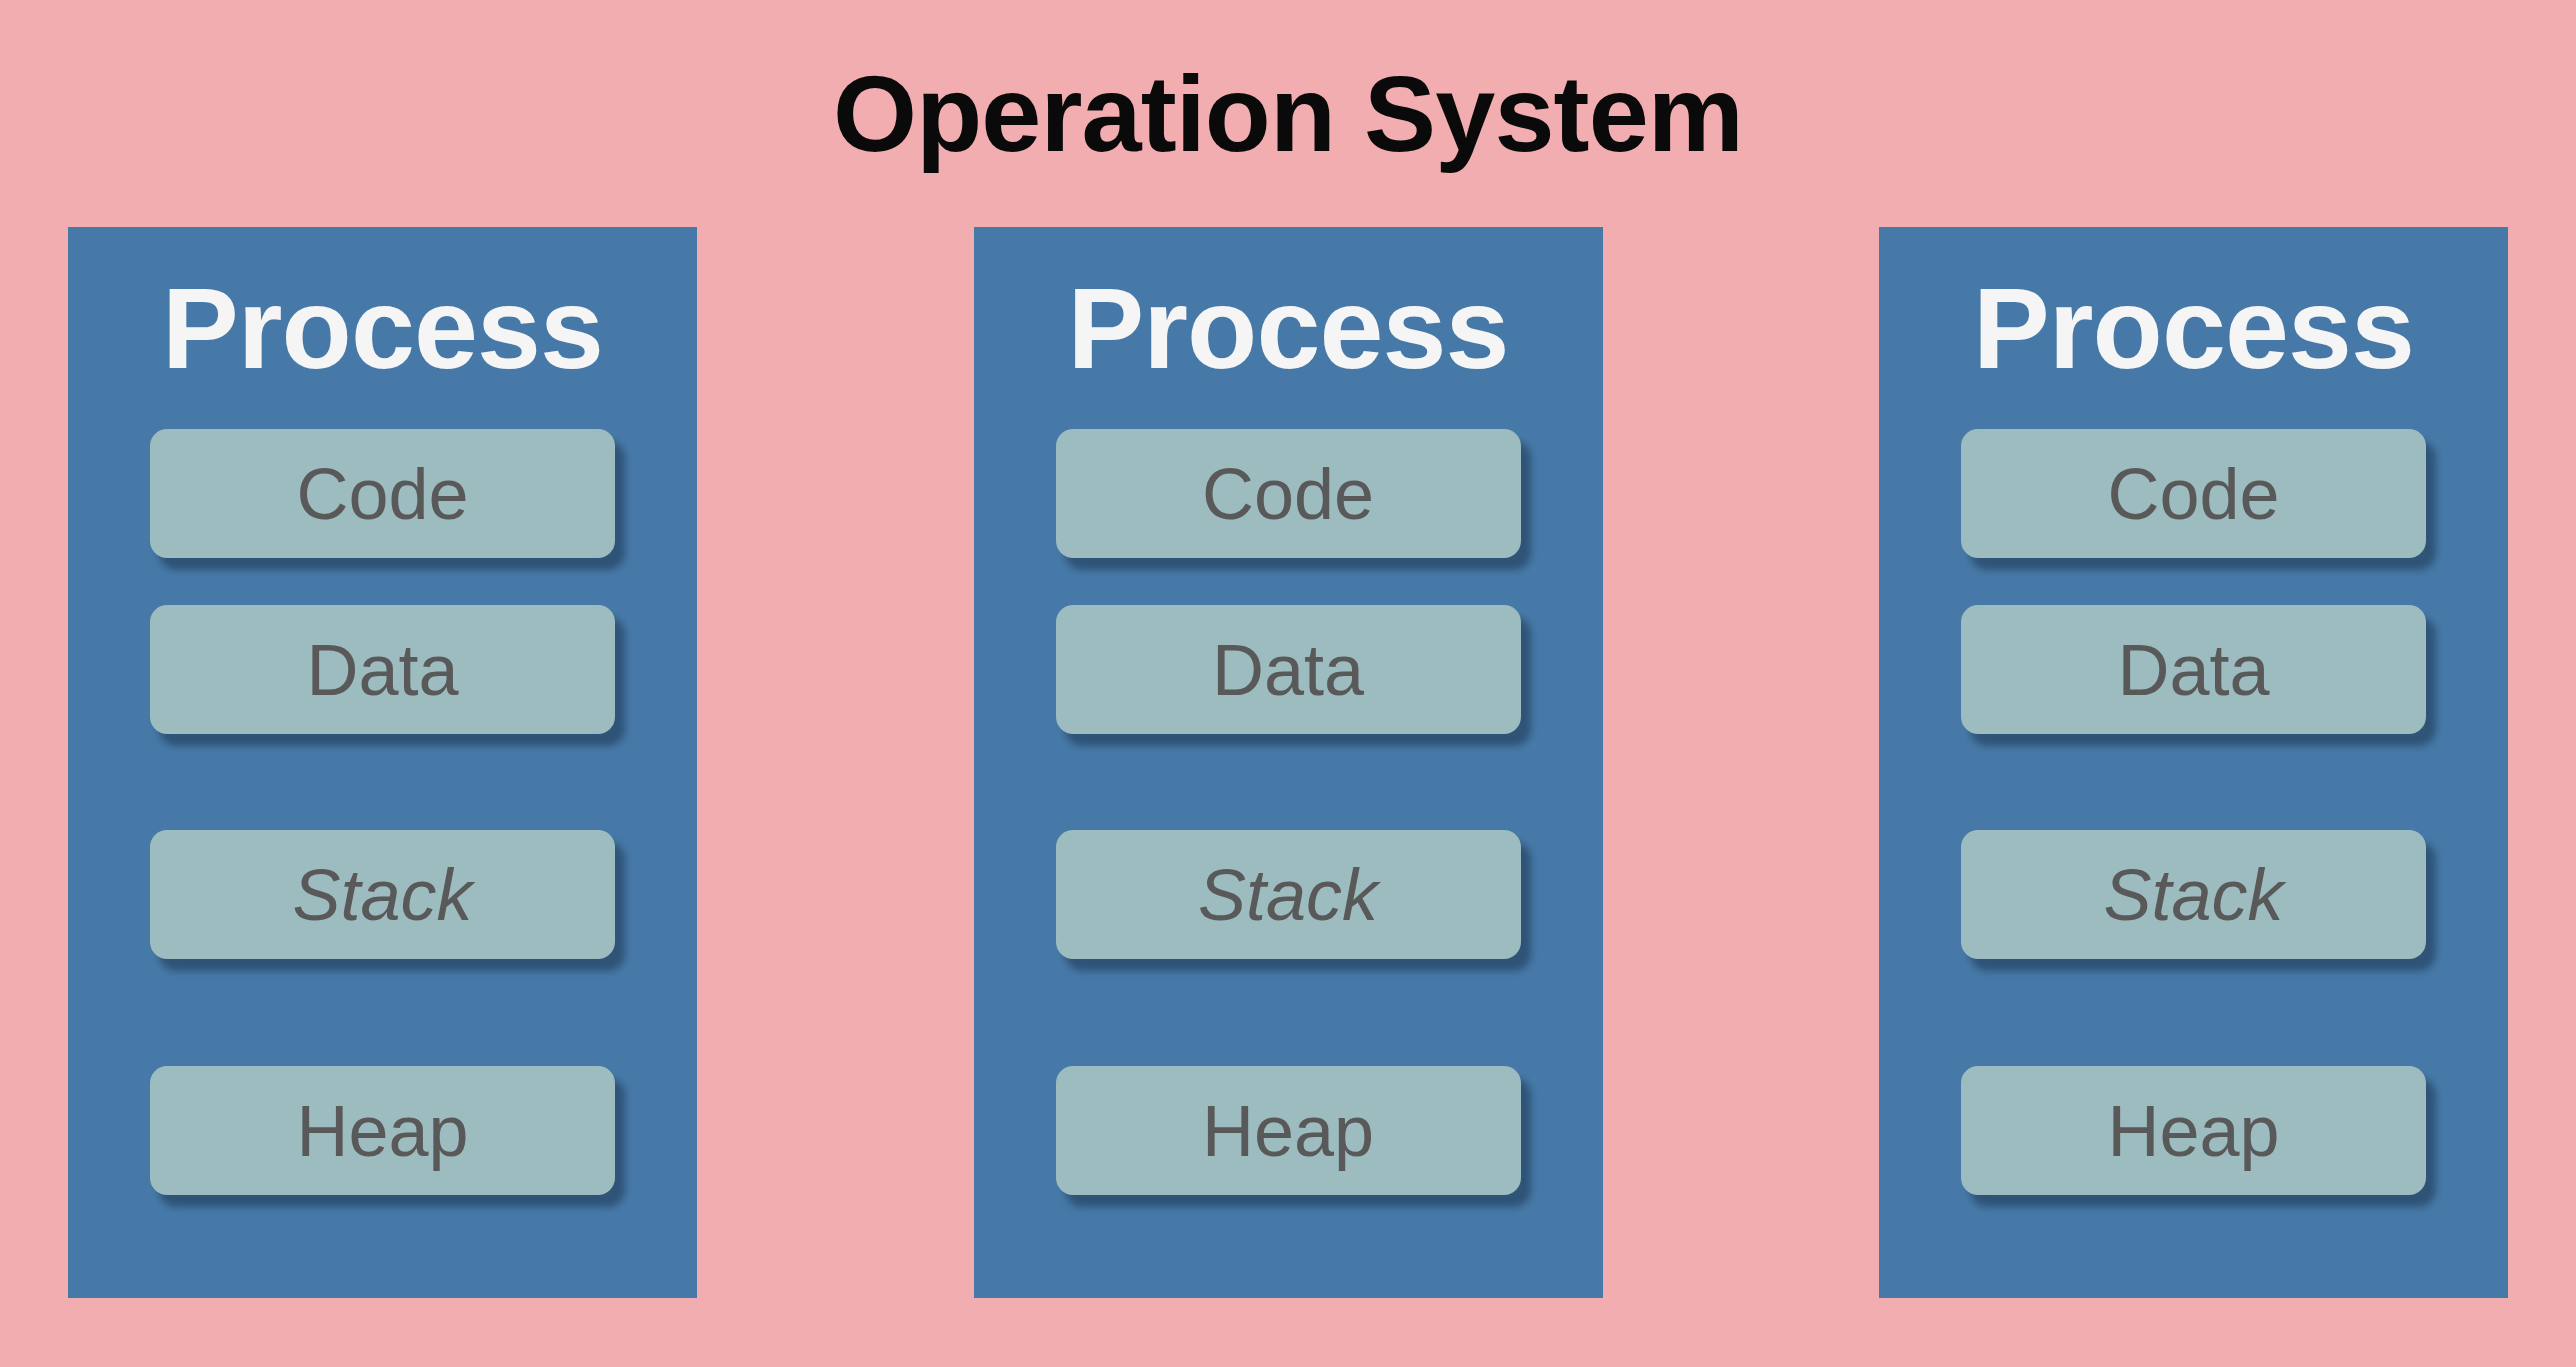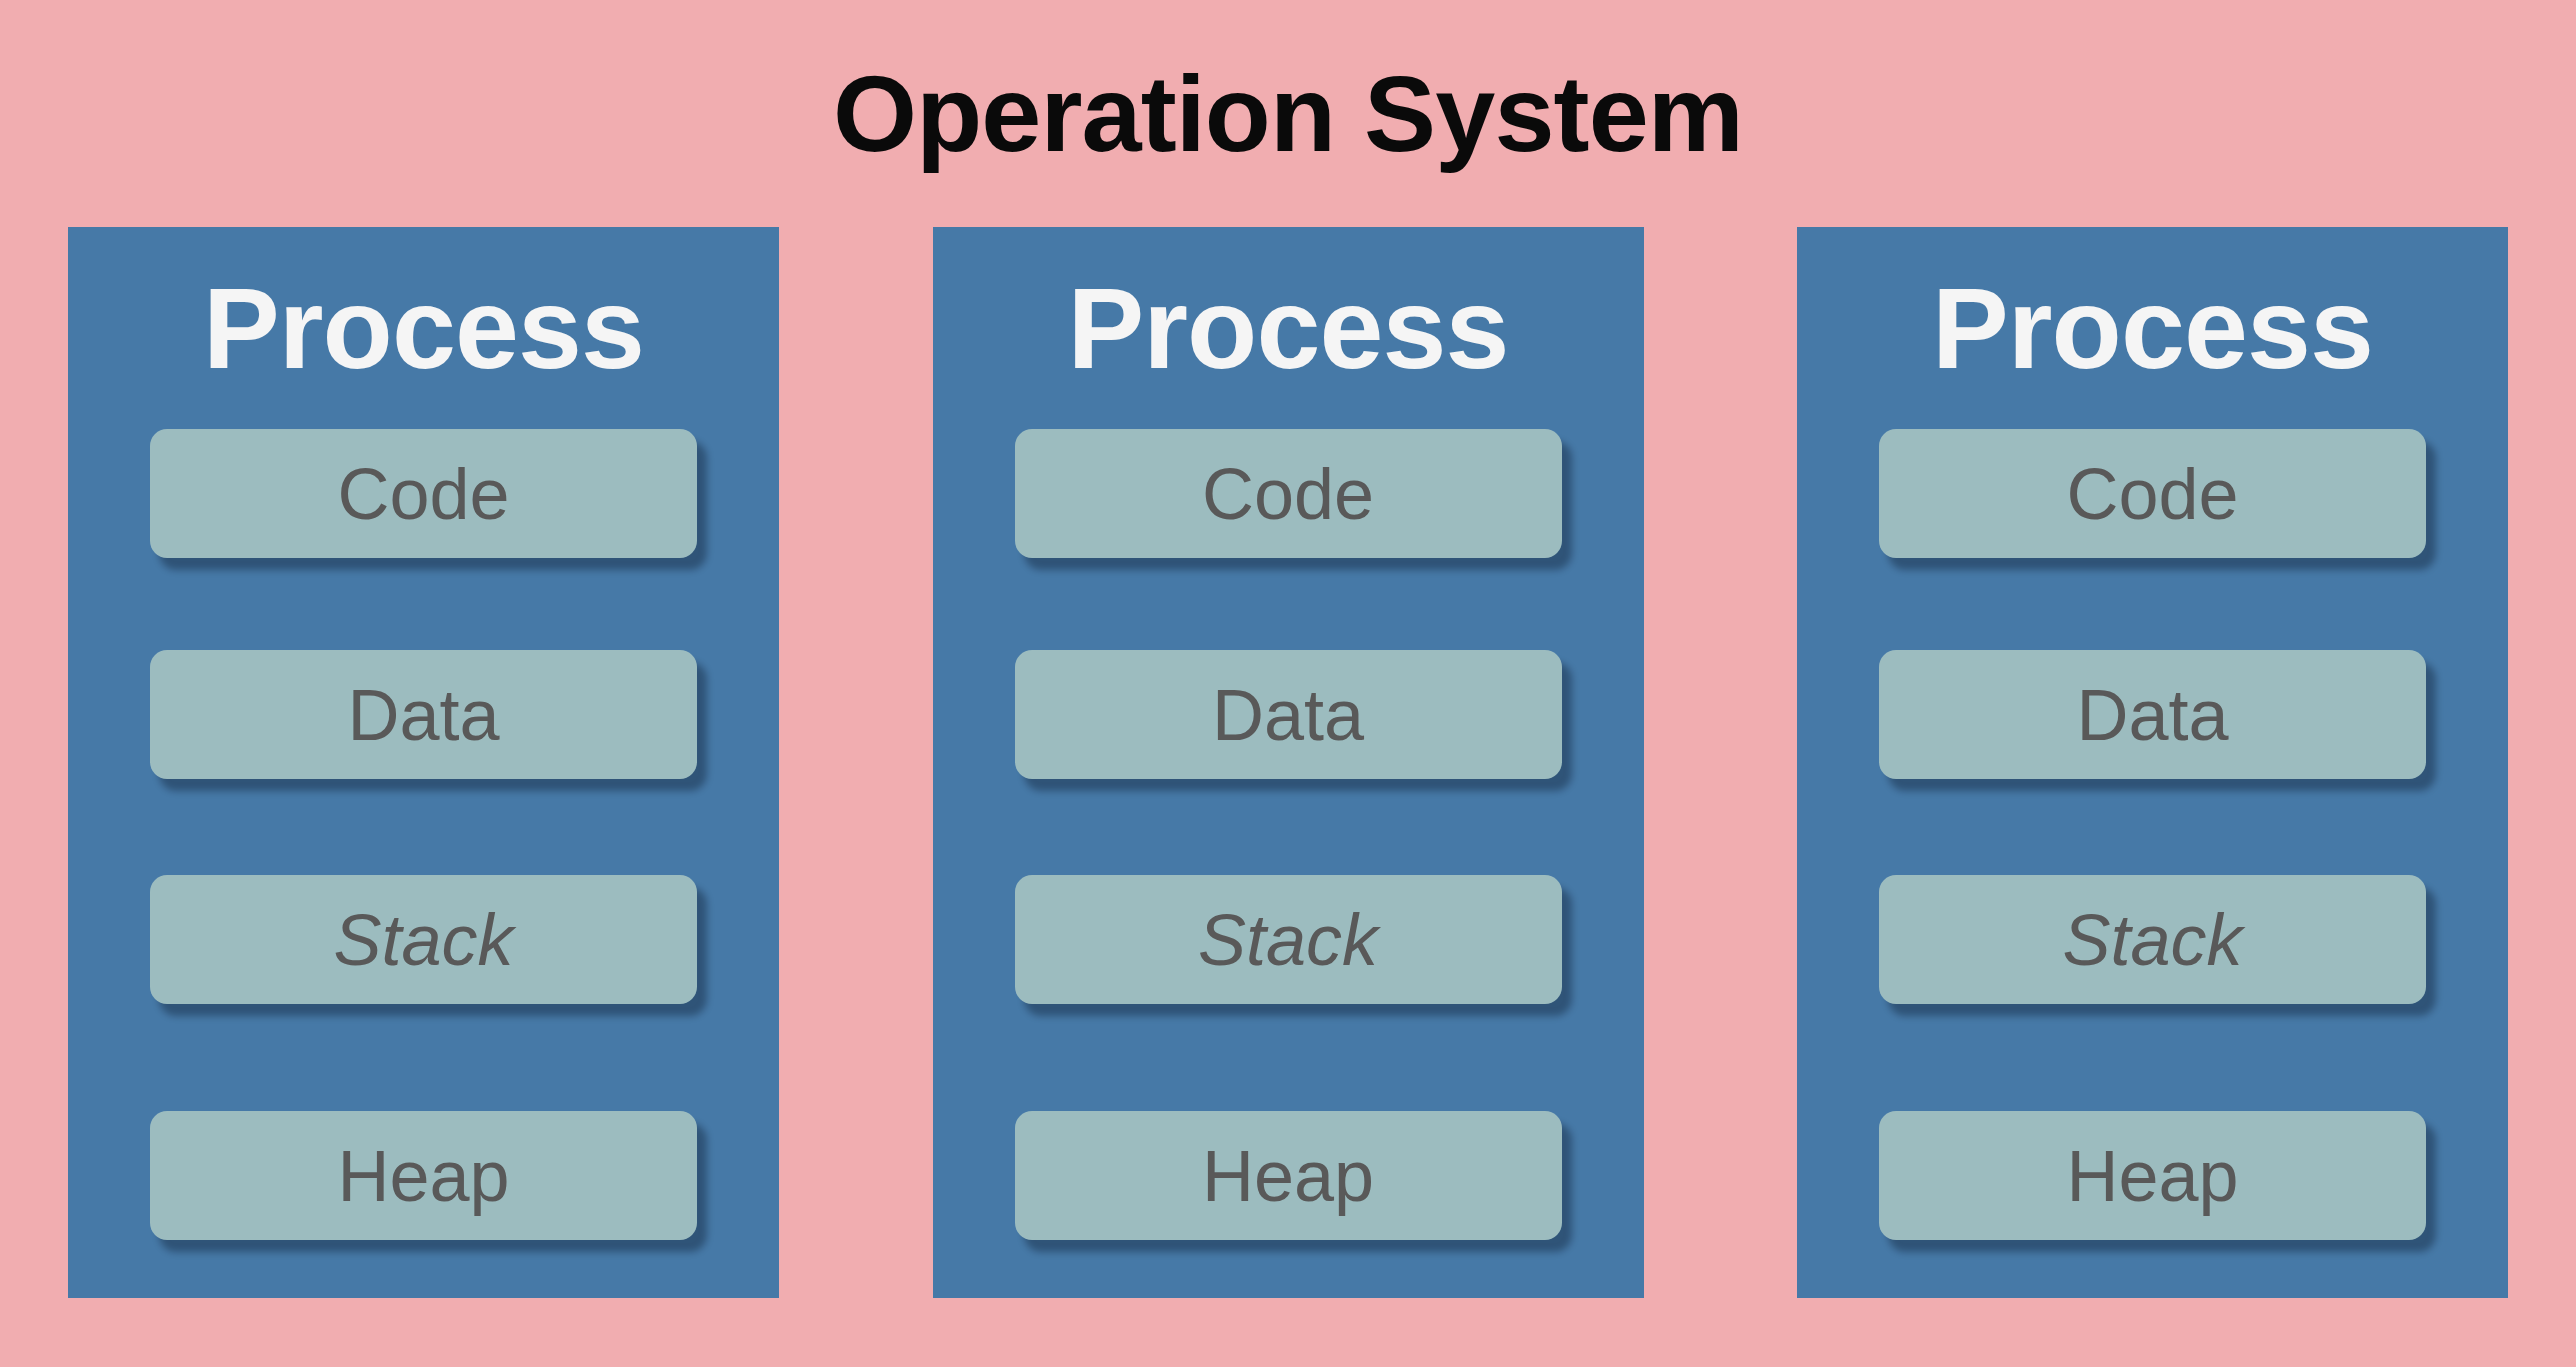--- a/index.html
+++ b/index.html
@@ -28,21 +28,21 @@
     letter-spacing:-0.9px;
   }
   .panels{
     position:absolute;
     top:227px;left:0;right:0;height:1071px;
     display:flex;
     justify-content:space-between;
     padding:0 68px;
   }
   .process-panel{
-    width:711px;
+    width:629px;
     height:1071px;
     background:var(--panel_blue,#4679A7);
     display:flex;
     flex-direction:column;
   }
   .process-title{
     height:202px;
     display:flex;align-items:center;justify-content:center;
     font-size:115px;
     font-weight:bold;
@@ -52,21 +52,21 @@
   .memory-segment{
     margin:0 82px;
     height:129px;
     border-radius:17px;
     background:var(--segment_fill,#9CBCBF);
     box-shadow:9.5px 12px 7.8px rgba(0,10,25,0.33);
     display:flex;align-items:center;justify-content:center;
     font-size:72px;
     color:var(--segment_text,#595959);
   }
-  .seg-data{margin-top:92px;}
+  .seg-data{margin-top:47px;}
   .seg-stack{margin-top:96px;font-style:italic;}
   .seg-heap{margin-top:107px;}
 </style>
 </head>
 <body>
 
 <div class="page-title">Operation System</div>
 
 <div class="panels">
 

